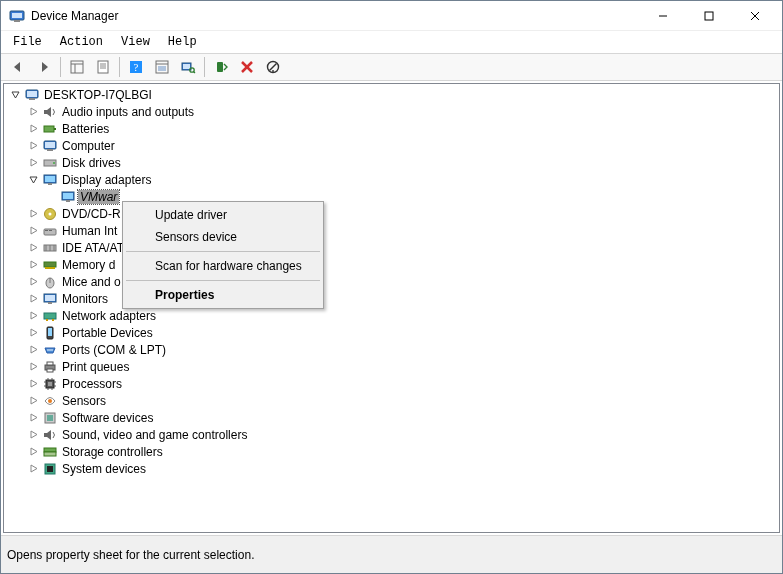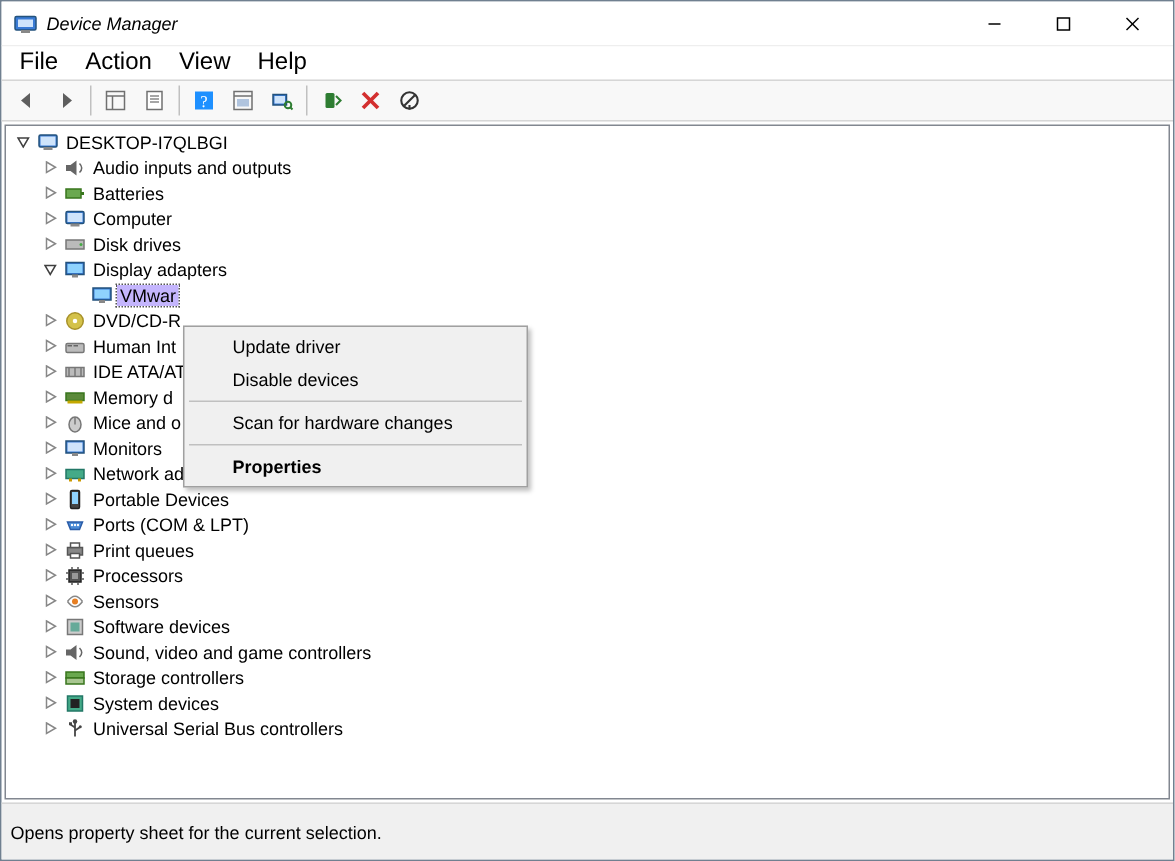--- a/index.html
+++ b/index.html
@@ -16,21 +16,20 @@
     position: relative;
   }
   
   .titlebar {
     height: 30px;
     display: flex;
     align-items: center;
     padding: 0 4px 0 8px;
     background: #fff;
     border-bottom: 1px solid #eee;
-    font-style: italic;
   }
   .titlebar .app-icon {
     width: 16px; height: 16px; margin-right: 6px;
     display: inline-flex; align-items:center; justify-content:center;
   }
   .titlebar .title { flex: 0 0 auto; font-size: 12px; color: #000; }
   .titlebar .spacer { flex: 1; }
   .win-btn {
     width: 46px; height: 30px;
     display: inline-flex; align-items:center; justify-content:center;
@@ -40,21 +39,22 @@
   .menubar {
     height: 22px;
     display: flex;
     align-items: center;
     gap: 2px;
     padding: 0 4px;
     background: #fff;
   }
   .menu-item {
     padding: 2px 8px;
-    font-size: 16px;
+    font-size: 12px;
+    font-family: Liberation Mono, monospace;
   }
   
   .toolbar {
     height: 28px;
     display: flex;
     align-items: center;
     padding: 1px 4px;
     border-top: 1px solid #d6d6d6;
     border-bottom: 1px solid #d6d6d6;
     background: #f8f8f8;
@@ -97,22 +97,23 @@
     user-select:none;
   }
   .toggle.empty { visibility:hidden; }
   .node-icon {
     width: 16px; height: 16px;
     display: inline-flex; align-items:center; justify-content:center;
     flex-shrink:0;
   }
   .node-label { padding: 0 2px; }
   .node-label.selected {
-    background:#c4b5fd;
+    background:#a3a3a3;
     outline: 1px dotted #555;
+    font-style: italic;
   }
   
   .context-menu {
     position: absolute;
     background: #f0f0f0;
     border: 1px solid #a0a0a0;
     box-shadow: 2px 2px 3px rgba(0,0,0,.25);
     padding: 2px;
     font-size: 12px;
     z-index: 10;
@@ -627,48 +628,28 @@
                 </span>
             <span class="node-icon">
                   <svg width="16" height="16" viewBox="0 0 16 16">
                     <rect x="3" y="3" width="10" height="10" fill="#4a8" stroke="#276"></rect>
                     <rect x="5" y="5" width="6" height="6" fill="#222"></rect>
                   </svg>
                 </span>
             <span class="node-label">System devices</span>
           </div>
             </li>
-          <li>
-              <div class="node">
-            <span class="toggle">
-                  <svg width="9" height="9" viewBox="0 0 9 9">
-                    <path d="M2 1 L8 4.5 L2 8 Z" fill="none" stroke="#888"></path>
-                  </svg>
-                </span>
-            <span class="node-icon">
-                  <svg width="16" height="16" viewBox="0 0 16 16">
-                    <circle cx="8" cy="3" r="1.5" fill="#444"></circle>
-                    <line x1="8" y1="3" x2="8" y2="13" stroke="#444" stroke-width="1.2"></line>
-                    <line x1="8" y1="7" x2="5" y2="5" stroke="#444" stroke-width="1.2"></line>
-                    <line x1="8" y1="9" x2="11" y2="7" stroke="#444" stroke-width="1.2"></line>
-                    <rect x="4" y="3.5" width="2" height="2" fill="#444"></rect>
-                    <circle cx="11.5" cy="6.5" r="1" fill="#444"></circle>
-                  </svg>
-                </span>
-            <span class="node-label">Universal Serial Bus controllers</span>
-          </div>
-            </li>
         </ul>
       </li>
     </ul>
   </div>
 
-  <div class="context-menu" style="left:118px; top:133px; width:230px;">
+  <div class="context-menu" style="left:118px; top:117px; width:202px;">
     <div class="ctx-item">Update driver</div>
-    <div class="ctx-item">Disable devices</div>
+    <div class="ctx-item">Sensors device</div>
     <div class="ctx-sep"></div>
     <div class="ctx-item">Scan for hardware changes</div>
     <div class="ctx-sep"></div>
     <div class="ctx-item bold">Properties</div>
   </div>
 </div>
 
 <div class="statusbar">
   <span>Opens property sheet for the current selection.</span>
 </div>

